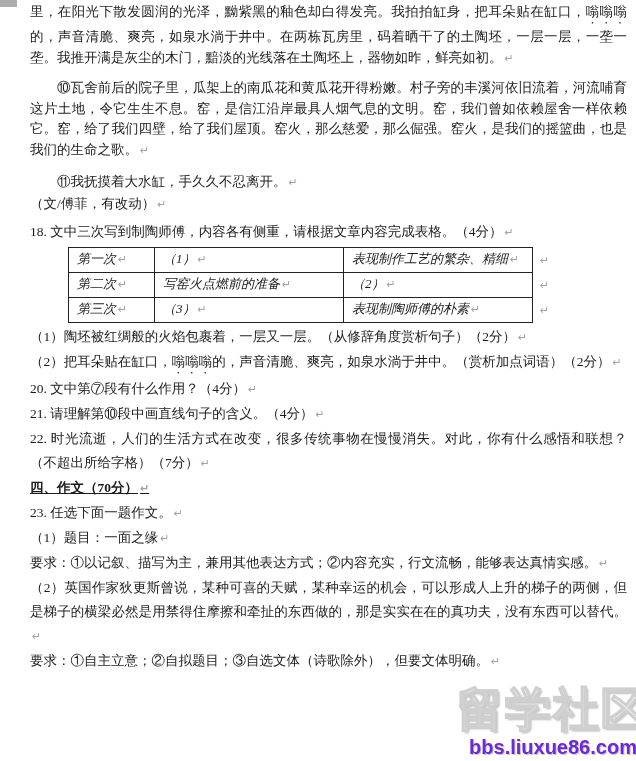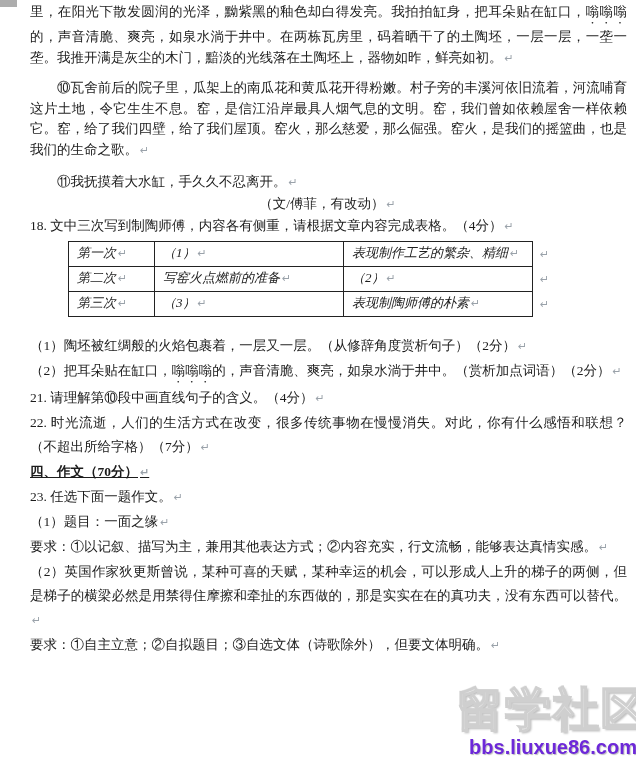--- a/index.html
+++ b/index.html
@@ -7,32 +7,32 @@
     position:relative;width:636px;height:761px;background:#ffffff;overflow:hidden;
     font-family:"Liberation Serif","DejaVu Serif",serif;
     color:#1c1c1c;
     padding-left:19px;
   }
   .corner-artifact{position:absolute;left:0;top:0;width:17px;height:7px;background:#adadad;}
   .doc{position:absolute;top:2px;left:30px;right:28px;}
   .doc p{margin:0;padding:0;}
   .sec-body p{font-size:13.5px;line-height:20.5px;text-align:justify;text-align-last:left;margin-bottom:9px;}
   .indent2{text-indent:2em;}
-  p.attribution{text-align:center;margin:0 2px 1px 0;font-size:13.5px;line-height:20.5px;}
+  p.attribution{text-align:left;margin:0 2px 7px 0;font-size:13.5px;line-height:20.5px;}
   p.qline{font-size:13.5px;line-height:24px;text-align:justify;text-align-last:left;}
   p.q18line{font-size:13.5px;line-height:20.5px;margin-bottom:3px;}
   .heading{font-weight:bold;font-size:14.5px;text-decoration:underline;}
   .pilcrow{color:#9aa2aa;font-size:11px;font-family:"DejaVu Sans",sans-serif;padding-left:2px;}
   .dot-em{
     -webkit-text-emphasis:filled dot #1c1c1c;
     -webkit-text-emphasis-position:under left;
     text-emphasis:filled dot #1c1c1c;
     text-emphasis-position:under left;
   }
-  .tablewrap{display:flex;align-items:flex-end;margin:0 0 17px 38px;}
+  .tablewrap{display:flex;align-items:flex-end;margin:0 0 2px 38px;}
   table.qtable{border-collapse:collapse;table-layout:fixed;width:437px;}
   table.qtable td{
     border:1px solid #222;height:24px;padding:0 0 0 8px;vertical-align:middle;
     font-size:13px;font-style:italic;line-height:16px;white-space:nowrap;overflow:hidden;
   }
   td.c1{width:77px;} td.c2{width:180px;} td.c3{width:180px;}
   .row-marks{display:flex;flex-direction:column;justify-content:space-around;padding-left:5px;}
   .row-marks .pilcrow{line-height:25px;}
   .watermark{position:absolute;right:6px;bottom:4px;text-align:center;pointer-events:none;}
   .wm-title{
@@ -89,20 +89,21 @@
       </table>
       <div class="row-marks">
         <span class="pilcrow">↵</span>
         <span class="pilcrow">↵</span>
         <span class="pilcrow">↵</span>
       </div>
     </div>
 
     <p class="qline"><span>（1）陶坯被红绸般的火焰包裹着，一层又一层。（从修辞角度赏析句子）（2分）</span><span class="pilcrow">↵</span></p>
     <p class="qline"><span>（2）把耳朵贴在缸口，</span><span class="dot-em">嗡嗡嗡</span><span>的，声音清脆、爽亮，如泉水淌于井中。（赏析加点词语）（2分）</span><span class="pilcrow">↵</span></p>
+    <p class="qline"><span>20. 文中第⑦段有什么作用？（4分）</span><span class="pilcrow">↵</span></p>
     <p class="qline"><span>21. 请理解第⑩段中画直线句子的含义。（4分）</span><span class="pilcrow">↵</span></p>
     <p class="qline"><span>22. 时光流逝，人们的生活方式在改变，很多传统事物在慢慢消失。对此，你有什么感悟和联想？（不超出所给字格）（7分）</span><span class="pilcrow">↵</span></p>
 
     <p class="qline heading"><span>四、作文（70分）</span><span class="pilcrow">↵</span></p>
     <p class="qline"><span>23. 任选下面一题作文。</span><span class="pilcrow">↵</span></p>
     <p class="qline"><span>（1）题目：一面之缘</span><span class="pilcrow">↵</span></p>
     <p class="qline"><span>要求：①以记叙、描写为主，兼用其他表达方式；②内容充实，行文流畅，能够表达真情实感。</span><span class="pilcrow">↵</span></p>
     <p class="qline"><span>（2）英国作家狄更斯曾说，某种可喜的天赋，某种幸运的机会，可以形成人上升的梯子的两侧，但是梯子的横梁必然是用禁得住摩擦和牵扯的东西做的，那是实实在在的真功夫，没有东西可以替代。</span><span class="pilcrow">↵</span></p>
     <p class="qline"><span>要求：①自主立意；②自拟题目；③自选文体（诗歌除外），但要文体明确。</span><span class="pilcrow">↵</span></p>
 

